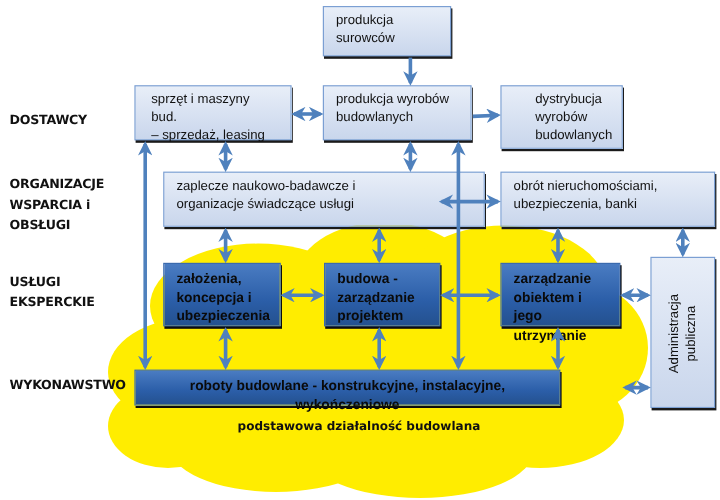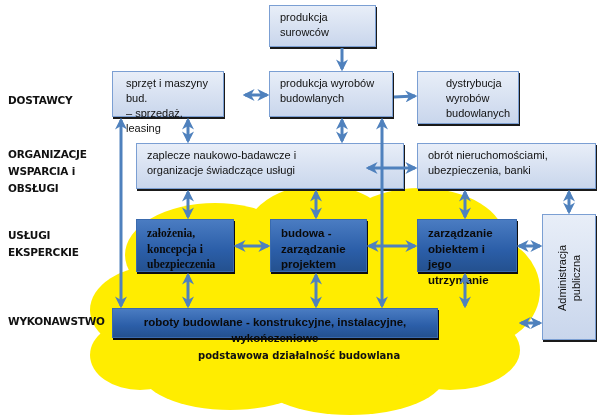--- a/index.html
+++ b/index.html
@@ -44,21 +44,21 @@
   <div class="row-label" style="left:8px; top:180px;">OBSŁUGI</div>
   <div class="row-label" style="left:8px; top:227px;">USŁUGI</div>
   <div class="row-label" style="left:8px; top:244px;">EKSPERCKIE</div>
   <div class="row-label" style="left:8px; top:313px;">WYKONAWSTWO</div>
 
   <div class="box light" style="left:269px; top:5px; width:107px; height:42px;">
     <div>produkcja</div>
     <div>surowców</div>
   </div>
 
-  <div class="box light" style="left:112px; top:71px; width:112px; height:46px;padding-left:13px;">
+  <div class="box light" style="left:112px; top:71px; width:131px; height:46px;padding-left:13px;">
     <div>sprzęt i maszyny bud.</div>
     <div>– sprzedaż, leasing</div>
   </div>
 
   <div class="box light" style="left:269px; top:71px; width:124px; height:46px;">
     <div>produkcja wyrobów</div>
     <div>budowlanych</div>
   </div>
 
   <div class="box light" style="left:417px; top:71px; width:102px; height:53px;padding-left:28px;">
@@ -77,39 +77,39 @@
     <div>ubezpieczenia, banki</div>
   </div>
 
   <div class="box light" style="left:542px; top:214px; width:54px; height:126px; padding:0;">
     <div class="vertical-text" style="left:-36px; top:48px; width:126px; height:30px;">
       <div>Administracja</div>
       <div>publiczna</div>
     </div>
   </div>
 
-  <div class="box dark" style="left:136px; top:219px; width:98px; height:53px;font-family:Liberation Serif, serif;">
+  <div class="box dark" style="left:136px; top:219px; width:98px; height:53px;">
     <div>założenia,</div>
     <div>koncepcja i</div>
     <div>ubezpieczenia</div>
   </div>
 
   <div class="box dark" style="left:270px; top:219px; width:97px; height:53px;">
     <div>budowa -</div>
     <div>zarządzanie</div>
     <div>projektem</div>
   </div>
 
   <div class="box dark" style="left:417px; top:219px; width:100px; height:53px;">
     <div>zarządzanie</div>
     <div>obiektem i jego</div>
     <div>utrzymanie</div>
   </div>
 
-  <div class="box dark" style="left:112px; top:308px; width:326px; height:30px; text-align:center; padding:6px 4px;">
+  <div class="box dark" style="left:112px; top:308px; width:355px; height:30px; text-align:center; padding:6px 4px;">
     <div>roboty budowlane - konstrukcyjne, instalacyjne, wykończeniowe</div>
   </div>
 
   <div class="cloud-caption" style="left:198px; top:350px;">podstawowa działalność budowlana</div>
 
   <svg class="layer" width="600" height="417">
     <defs>
       <marker id="ah" viewBox="0 0 10 10" refX="8" refY="5" markerWidth="4" markerHeight="4" orient="auto-start-reverse">
         <path d="M0,0 L10,5 L0,10 L3,5 z" fill="#4f81bd"></path>
       </marker>

